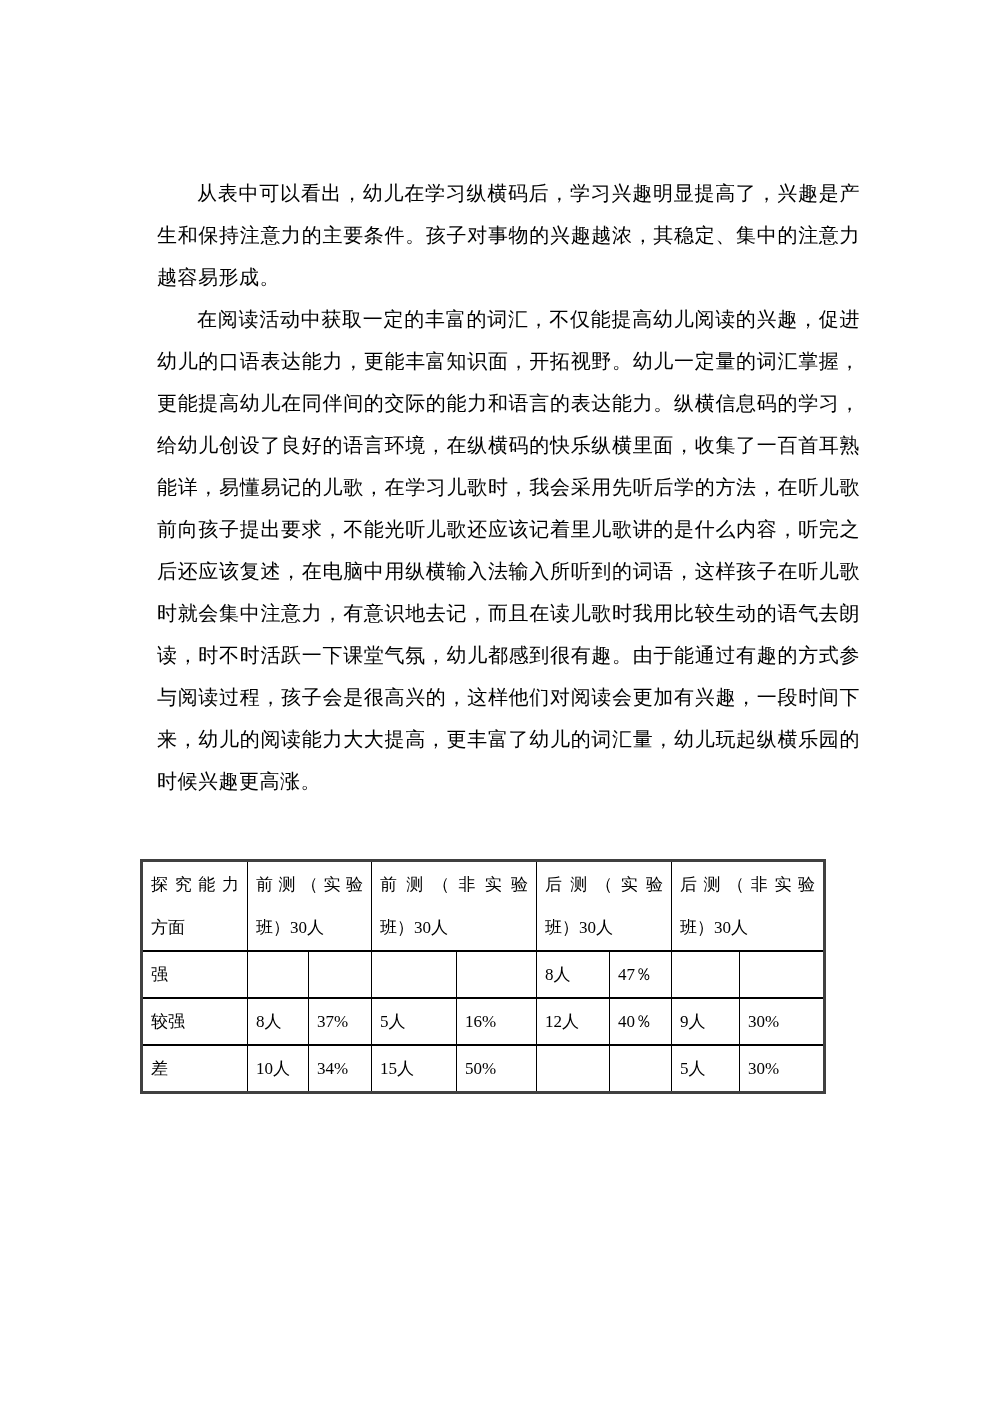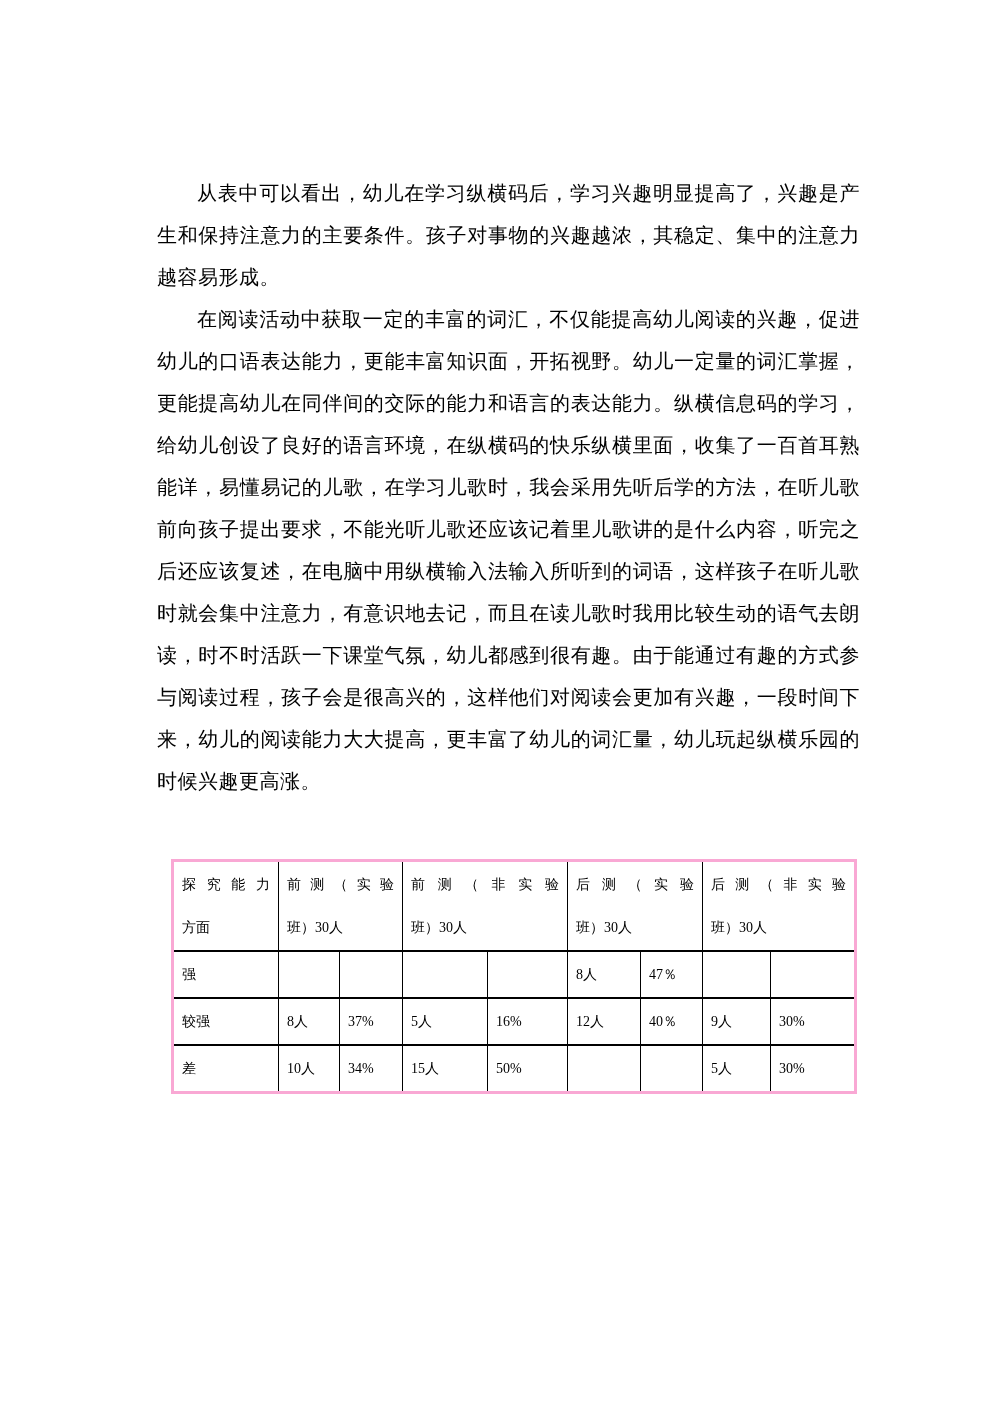--- a/index.html
+++ b/index.html
@@ -30,23 +30,22 @@
     text-indent: 2em;
     letter-spacing: 0.5px;
   }
   table.results {
     position: absolute;
     left: 140px;
     top: 859px;
     width: 683px;
     border-collapse: collapse;
     table-layout: fixed;
-    border: 3px solid #f9a8d4;
-    font-size: 14px;
-    margin-left: 31px;
+    border: 3px solid #404040;
+    font-size: 17px;
   }
   table.results td {
     border: 1.5px solid #000000;
     border-top-width: 2px;
     border-bottom-width: 2px;
     padding: 0 8px;
     vertical-align: middle;
     overflow: hidden;
     white-space: nowrap;
   }

